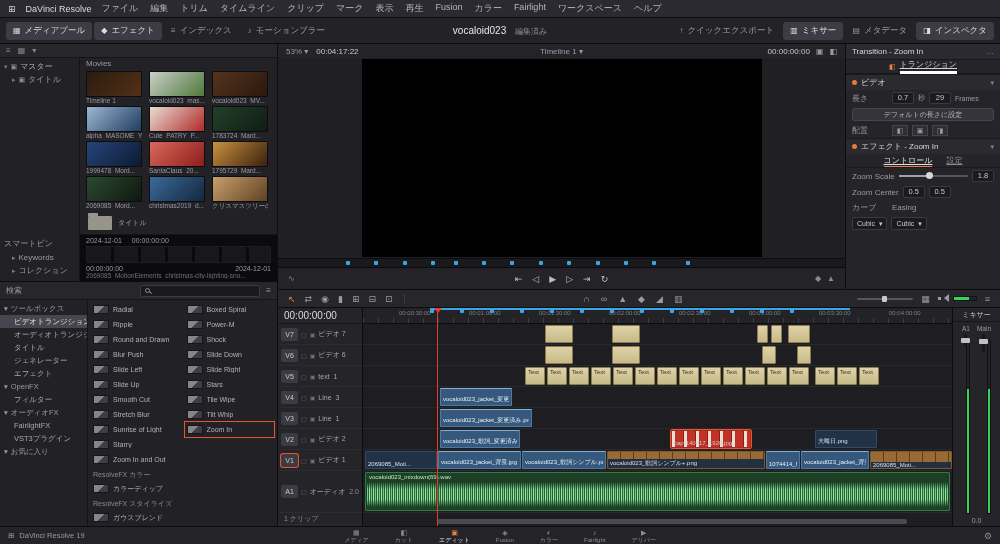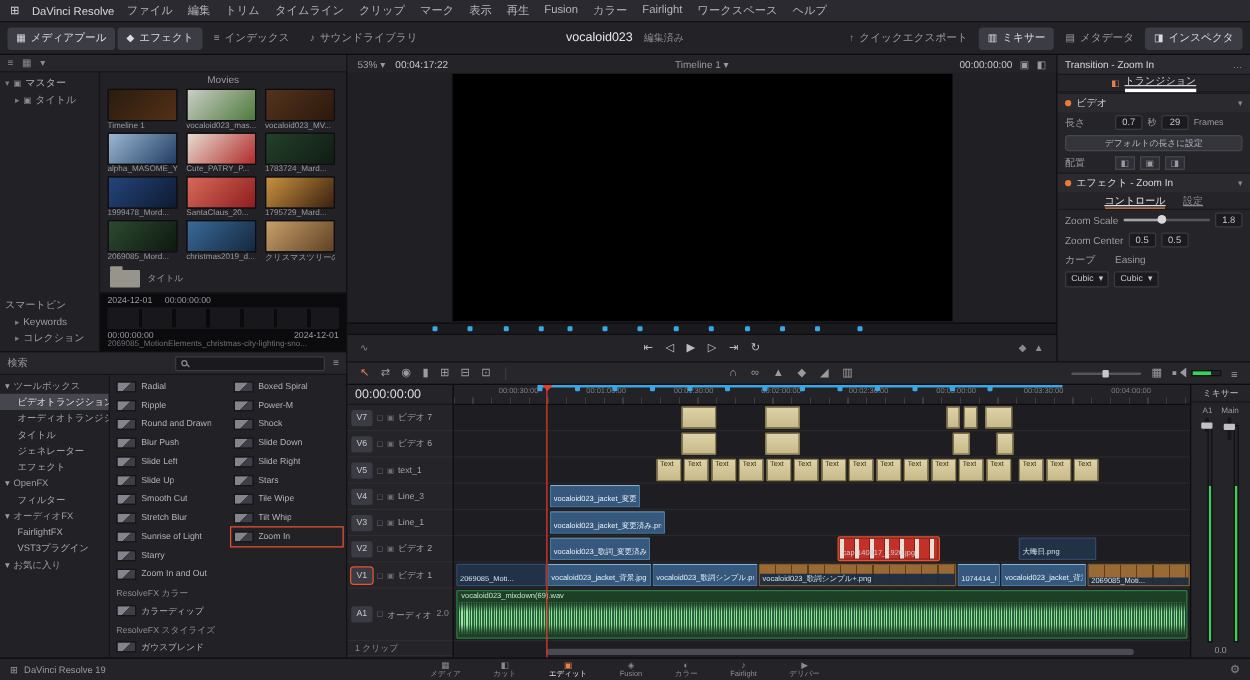--- a/index.html
+++ b/index.html
@@ -33,21 +33,21 @@
   .mp-toolbar{height:14px;display:flex;align-items:center;gap:7px;padding:0 6px;font-size:8px;color:#8a8a92;background:#26262b;border-bottom:1px solid #151518;}
   .mp-main{flex:1;display:flex;min-height:0;}
   .bins-col{width:80px;border-right:1px solid #151518;display:flex;flex-direction:column;padding-top:2px;font-size:8px;}
   .bin{display:flex;align-items:center;gap:3px;height:13px;padding:0 4px;white-space:nowrap;overflow:hidden;color:#b0b0b8;}
   .bin.sub{padding-left:12px;color:#9a9aa2;}
   .bin .chev{color:#7a7a82;font-size:7px;}
   .bin .bicon{color:#8a8a92;font-size:7px;}
   .sb-title{margin-top:auto;font-size:8px;color:#9a9aa2;padding:2px 4px;}
   #smart-bin-list{padding-bottom:4px;}
   .clips-col{flex:1;display:flex;flex-direction:column;min-width:0;}
-  .clips-header{height:12px;font-size:8px;color:#9a9aa2;padding:1px 6px;text-align:center;}
+  .clips-header{height:12px;font-size:8px;color:#9a9aa2;padding:1px 6px;}
   #clip-grid{display:grid;grid-template-columns:repeat(3,1fr);gap:2px 4px;padding:1px 6px;}
   .mclip{width:58px;}
   .mthumb{width:56px;height:26px;border:1px solid #0d0d0f;border-radius:1px;}
   .mname{font-size:6.5px;color:#9a9aa2;white-space:nowrap;overflow:hidden;max-width:56px;}
   .folder-row{height:22px;display:flex;align-items:center;gap:6px;padding:2px 8px;}
   .folder-icon{width:24px;height:14px;background:#97948c;border-radius:1px;position:relative;}
   .folder-icon::before{content:'';position:absolute;top:-3px;left:0;width:10px;height:3px;background:#97948c;border-radius:1px 1px 0 0;}
   .folder-name{font-size:7px;color:#9a9aa2;}
   .preview{flex:1;background:#0b0b0d;border-top:1px solid #151518;padding:2px 6px;display:flex;flex-direction:column;font-size:7px;color:#9a9aa2;}
   .pv-top{display:flex;gap:10px;}
@@ -224,21 +224,21 @@
         <div class="hbtn active">
           <span class="hicon">◆</span>
           <span class="hlabel">エフェクト</span>
         </div>
         <div class="hbtn">
           <span class="hicon">≡</span>
           <span class="hlabel">インデックス</span>
         </div>
         <div class="hbtn">
           <span class="hicon">♪</span>
-          <span class="hlabel">サウンドライブラリ</span>
+          <span class="hlabel">モーションブラー</span>
         </div>
       </div>
     <div class="title-wrap">
       <span>vocaloid023</span>
       <span class="sub">編集済み</span>
     </div>
     <div class="hgroup" id="header-right">
         <div class="hbtn">
           <span class="hicon">↑</span>
           <span class="hlabel">クイックエクスポート</span>

